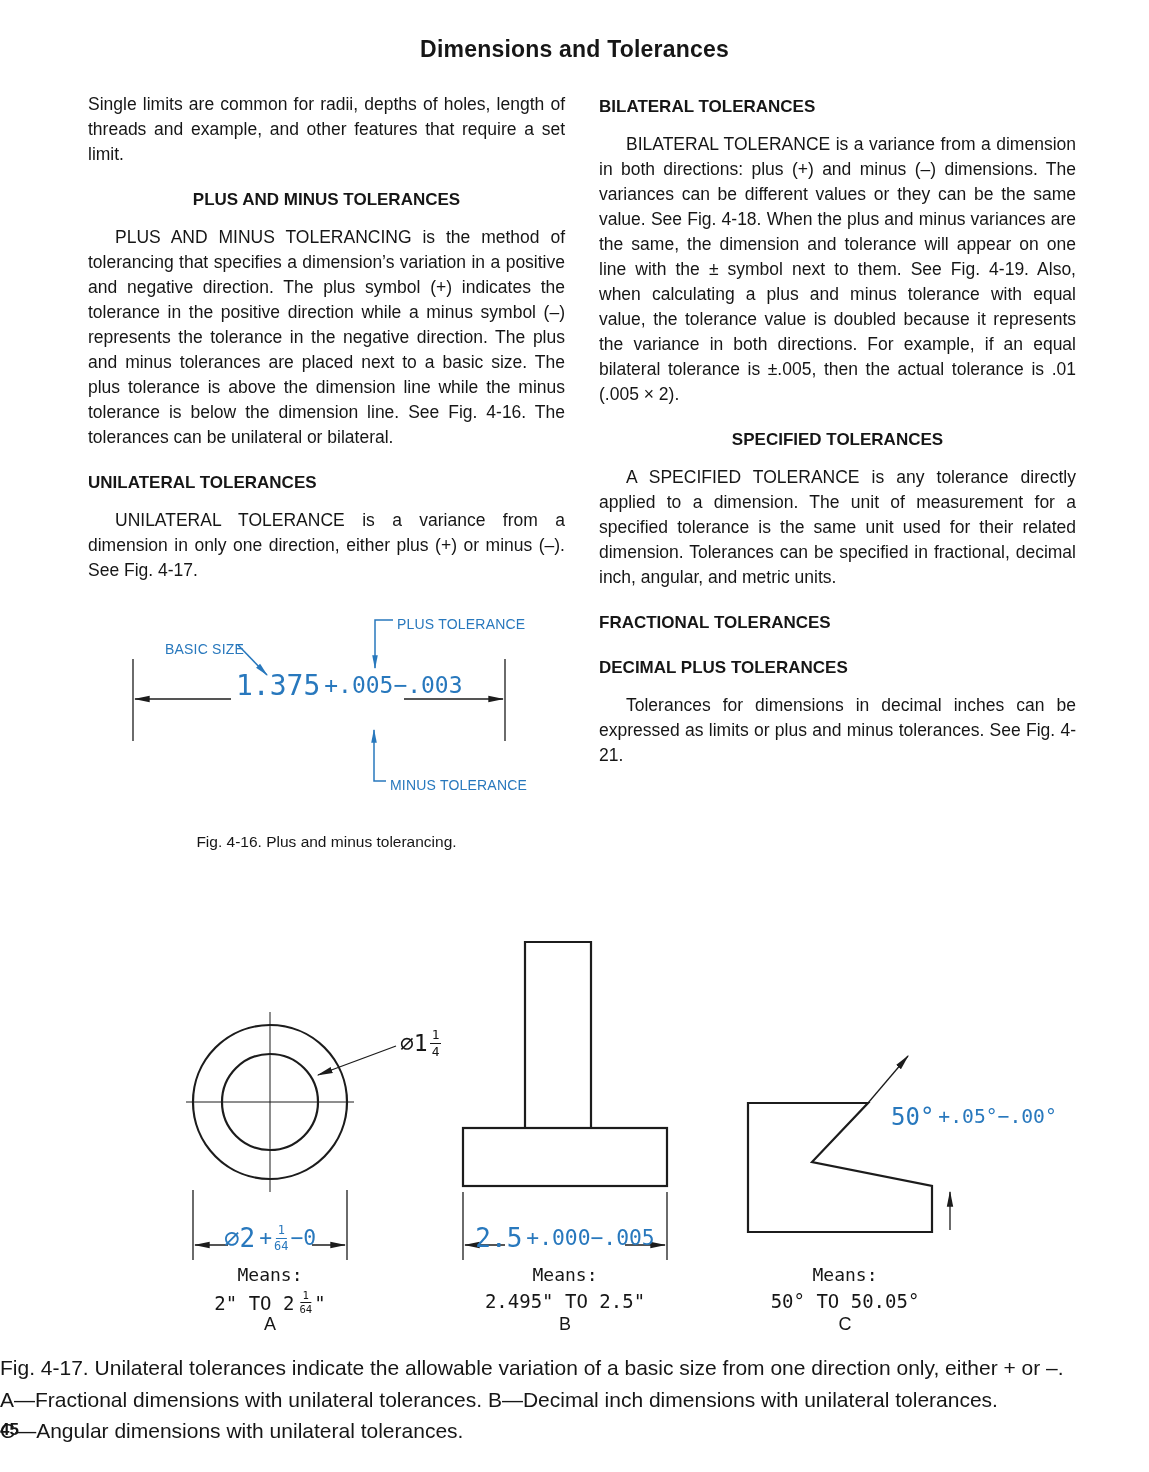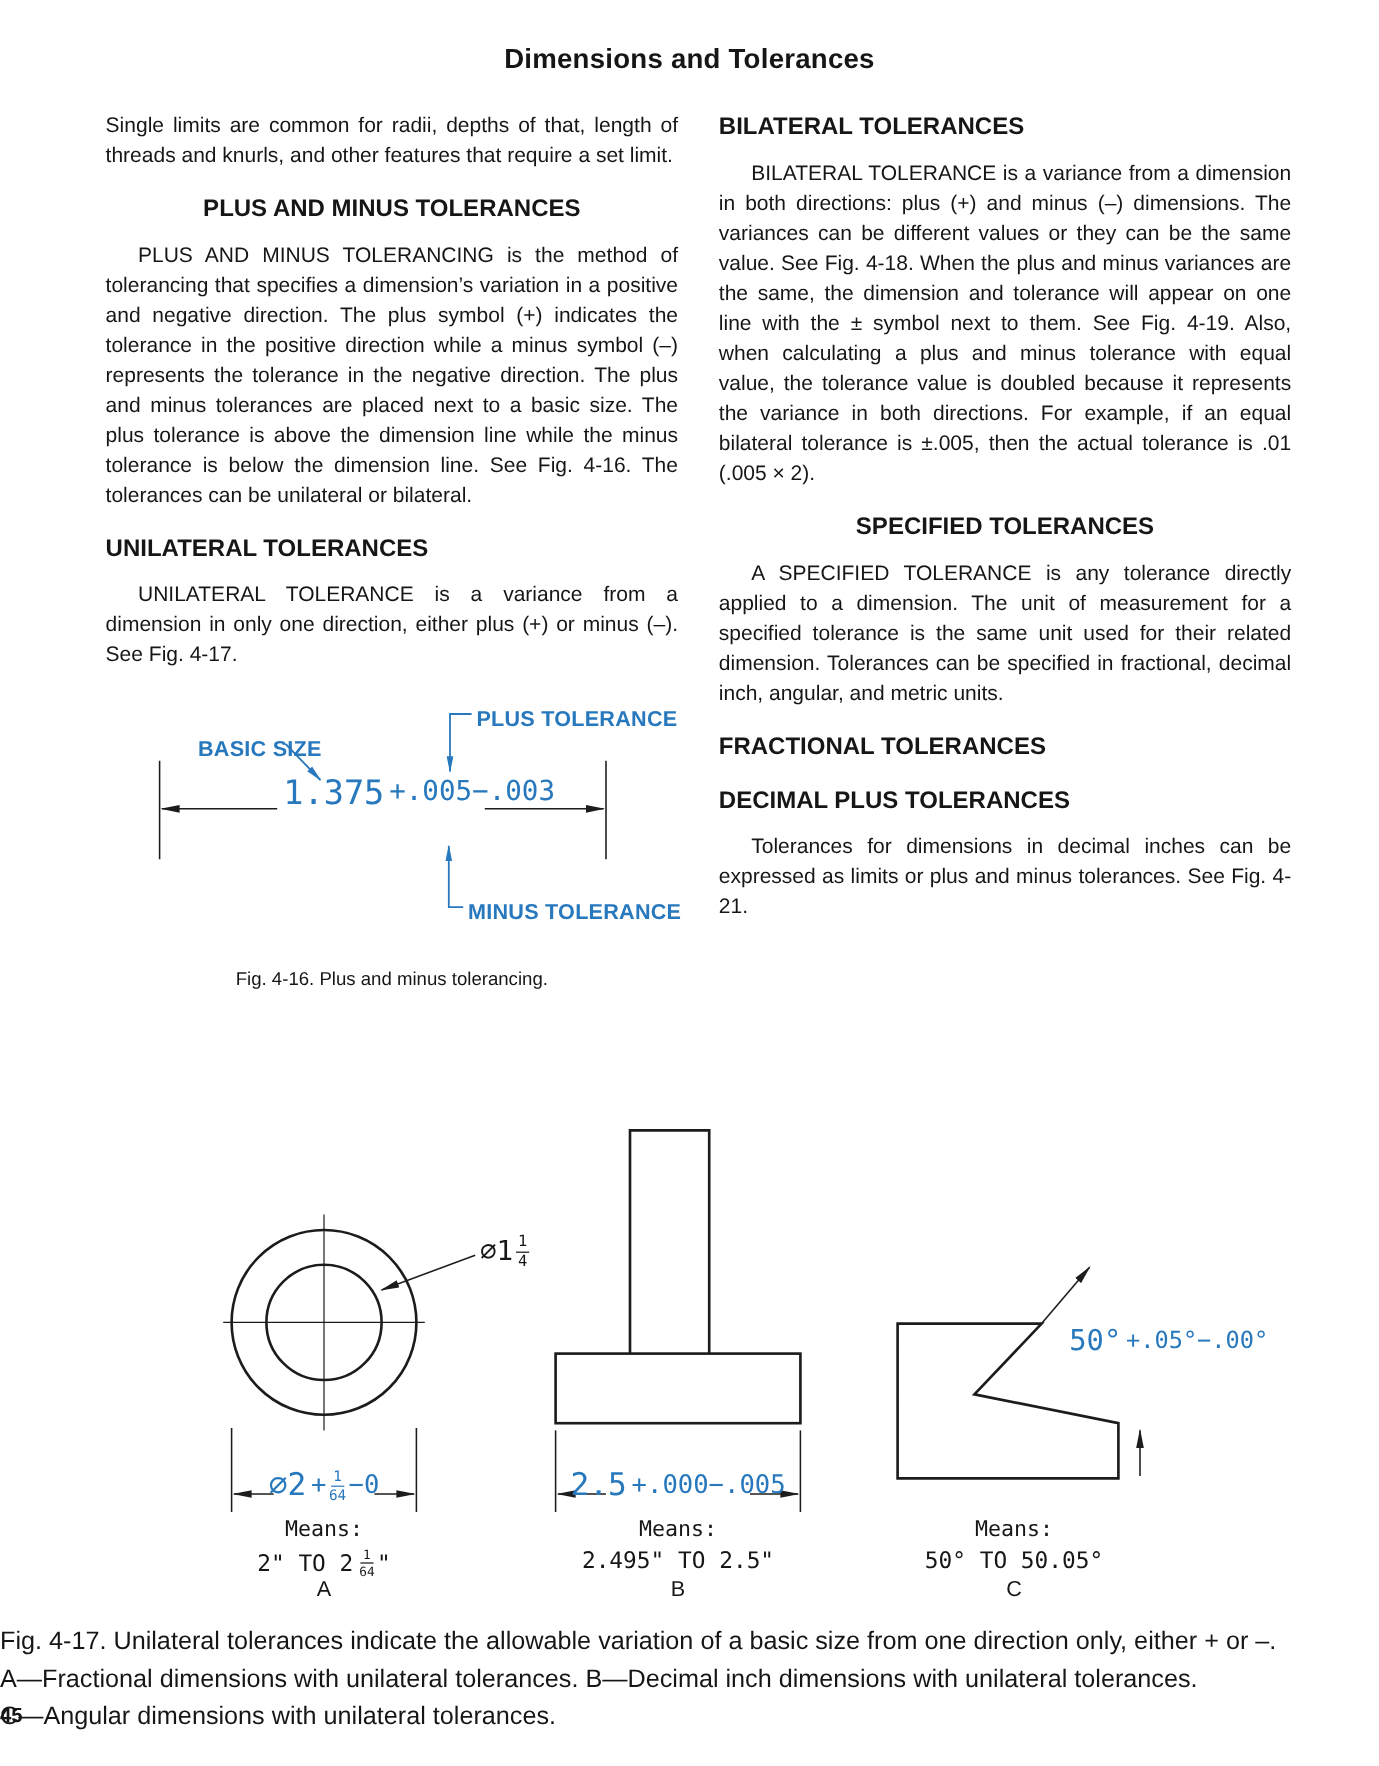--- a/index.html
+++ b/index.html
@@ -9,28 +9,28 @@
     font-family:"Liberation Sans", sans-serif; color:#161616; overflow:hidden;
   }
   .page-header {
     position:absolute; top:36px; left:0; width:100%;
     text-align:center; font-weight:bold; font-size:23px; letter-spacing:.2px;
   }
   .columns { position:absolute; top:92px; left:88px; width:988px; display:flex; gap:34px; }
   .col { width:477px; font-size:17.5px; line-height:25px; text-align:justify; }
   .col p { text-indent:27px; }
   .col p.noindent { text-indent:0; }
-  .col h3 { font-size:20px; font-weight:bold; margin:20px 0 13px; }
+  .col h3 { font-size:17px; font-weight:bold; margin:20px 0 13px; }
   .col h3.center { text-align:center; }
   .col h3.left { text-align:left; }
 
   
   .fig16 { position:relative; width:477px; height:208px; margin-top:26px; }
   .fig16 svg { position:absolute; left:0; top:0; }
-  .f16-label { position:absolute; font-size:18px; font-weight:bold; letter-spacing:.2px; color:#2878bd; white-space:nowrap; }
+  .f16-label { position:absolute; font-size:14px; font-weight:normal; letter-spacing:.2px; color:#2878bd; white-space:nowrap; }
   .f16-dim {
     position:absolute; left:148px; top:64px; display:flex; 
     font-family:"DejaVu Sans Mono", monospace; font-size:28px; color:#2878bd; white-space:nowrap;
   }
   .fig16-caption { text-align:center; font-size:15.5px; margin-top:12px; }
 
   
   .stack { display:inline-flex; flex-direction:row; justify-content:center; line-height:1.08; font-size:0.82em; margin-left:4px; }
   .srow { display:inline-flex; align-items:center; }
   .vfrac { display:inline-flex; flex-direction:column; align-items:center; line-height:1.05; font-size:0.56em; margin:0 2px; vertical-align:-.25em; }
@@ -69,21 +69,21 @@
 </head>
 <body>
 
 <div class="page">
 
   <div class="page-header">Dimensions and Tolerances</div>
 
   <div class="columns">
 
     <div class="col">
-      <p class="noindent">Single limits are common for radii, depths of that, length of threads and knurls, and other features that require a set limit.</p>
+      <p class="noindent">Single limits are common for radii, depths of holes, length of threads and example, and other features that require a set limit.</p>
       <h3 class="center">PLUS AND MINUS TOLERANCES</h3>
       <p>PLUS AND MINUS TOLERANCING is the method of tolerancing that specifies a dimension’s variation in a positive and negative direction. The plus symbol (+) indicates the tolerance in the positive direction while a minus symbol (–) represents the tolerance in the negative direction. The plus and minus tolerances are placed next to a basic size. The plus tolerance is above the dimension line while the minus tolerance is below the dimension line. See Fig. 4-16. The tolerances can be unilateral or bilateral.</p>
       <h3 class="left">UNILATERAL TOLERANCES</h3>
       <p>UNILATERAL TOLERANCE is a variance from a dimension in only one direction, either plus (+) or minus (–). See Fig. 4-17.</p>
 
       <div class="fig16">
         <svg width="477" height="208" viewBox="0 0 477 208">
           <defs>
             <marker id="arrK" viewBox="0 0 12 6" refX="11" refY="3" markerWidth="16" markerHeight="8" markerUnits="userSpaceOnUse" orient="auto">
               <path d="M0,0.6 L12,3 L0,5.4 Z" fill="#1c1c1c"></path>

